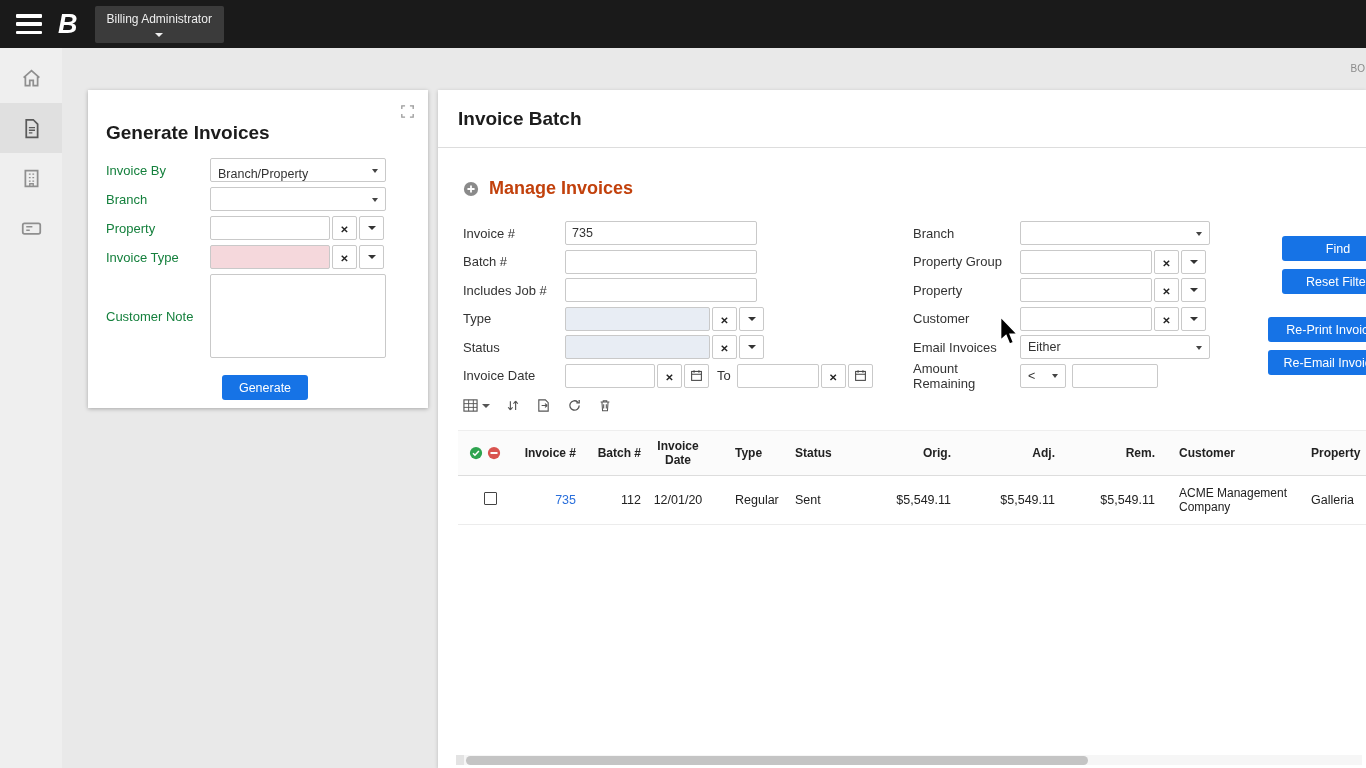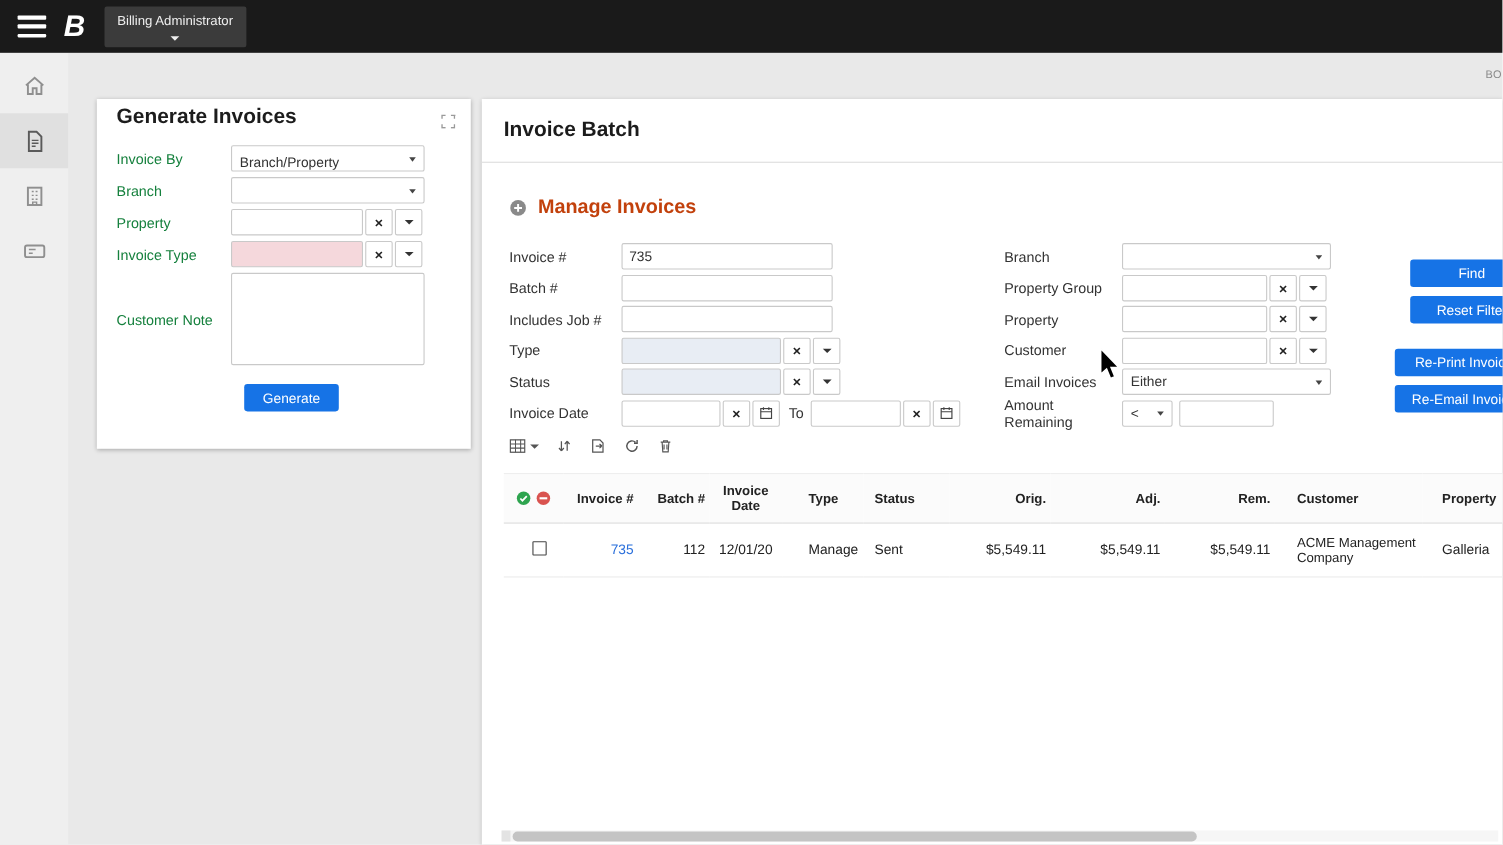--- a/index.html
+++ b/index.html
@@ -23,21 +23,21 @@
   .corner-text { position:absolute; top:63px; right:1px; font-size:10px; color:#8a8a8a; }
   
   .inp { height:24px; border:1px solid #c9c9c9; border-radius:2px; font:12.5px "Liberation Sans", sans-serif; padding:0 6px; color:#333; background:#fff; outline:none; }
   .sel { position:relative; height:24px; border:1px solid #c9c9c9; border-radius:2px; background:#fff; display:flex; align-items:center; padding:0 18px 0 7px; font-size:12.5px; color:#333; cursor:pointer; }
   .sel::after { content:""; position:absolute; right:7px; top:9.5px; width:0; height:0; border-left:3.5px solid transparent; border-right:3.5px solid transparent; border-top:4.5px solid #444; }
   .sq { width:25px; height:24px; border:1px solid #c9c9c9; border-radius:2px; background:#fff; display:flex; align-items:center; justify-content:center; color:#222; margin-left:2px; cursor:pointer; flex:none; }
   .sq .x-glyph::before { content:"\2715"; font-size:10px; font-weight:bold; }
   .sq .caret-down { border-top-color:#333; }
   .bbtn { background:#1673e6; color:#fff; border:none; border-radius:3px; font:12.5px "Liberation Sans", sans-serif; height:25px; cursor:pointer; text-align:center; }
   
-  .card-gen { position:absolute; left:88px; top:90px; width:340px; height:318px; background:#fff; box-shadow:0 1px 4px rgba(0,0,0,.28); z-index:5; padding:6px 18px; }
+  .card-gen { position:absolute; left:88px; top:90px; width:340px; height:318px; background:#fff; box-shadow:0 1px 4px rgba(0,0,0,.28); z-index:5; padding:32px 18px; }
   .card-title { font-size:19px; font-weight:700; color:#1c1c1c; }
   .expand-btn { position:absolute; top:14px; right:14px; cursor:pointer; color:#9a9a9a; }
   .g-rows { margin-top:14px; }
   .g-row { display:flex; align-items:center; margin-bottom:5px; }
   .g-label { width:104px; flex:none; font-size:13px; color:#15803d; }
   .pink { background:#f5d8dc; }
   .gray-fill { background:#e8edf4; }
   
   .panel-batch { position:absolute; left:438px; top:90px; width:928px; bottom:0; background:#fff; box-shadow:0 1px 4px rgba(0,0,0,.2); }
   .panel-header { height:58px; border-bottom:1px solid #ddd; display:flex; align-items:center; padding:0 20px; }
@@ -375,21 +375,21 @@
           <th class="pad-cust" style="font-size:12px;">Customer</th>
           <th class="pad-prop">Property</th>
         </tr>
       </thead>
       <tbody>
         <tr>
           <td class="ac"><span class="chk"></span></td>
           <td class="ar"><span class="link">735</span></td>
           <td class="ar">112</td>
           <td class="ac">12/01/20</td>
-          <td class="pad-type">Manage</td>
+          <td class="pad-type">Regular</td>
           <td class="pad-status">Sent</td>
           <td class="ar">$5,549.11</td>
           <td class="ar">$5,549.11</td>
           <td class="ar">$5,549.11</td>
           <td class="pad-cust">ACME Management Company</td>
           <td class="pad-prop">Galleria</td>
         </tr>
       </tbody>
     </table>
   </div>

